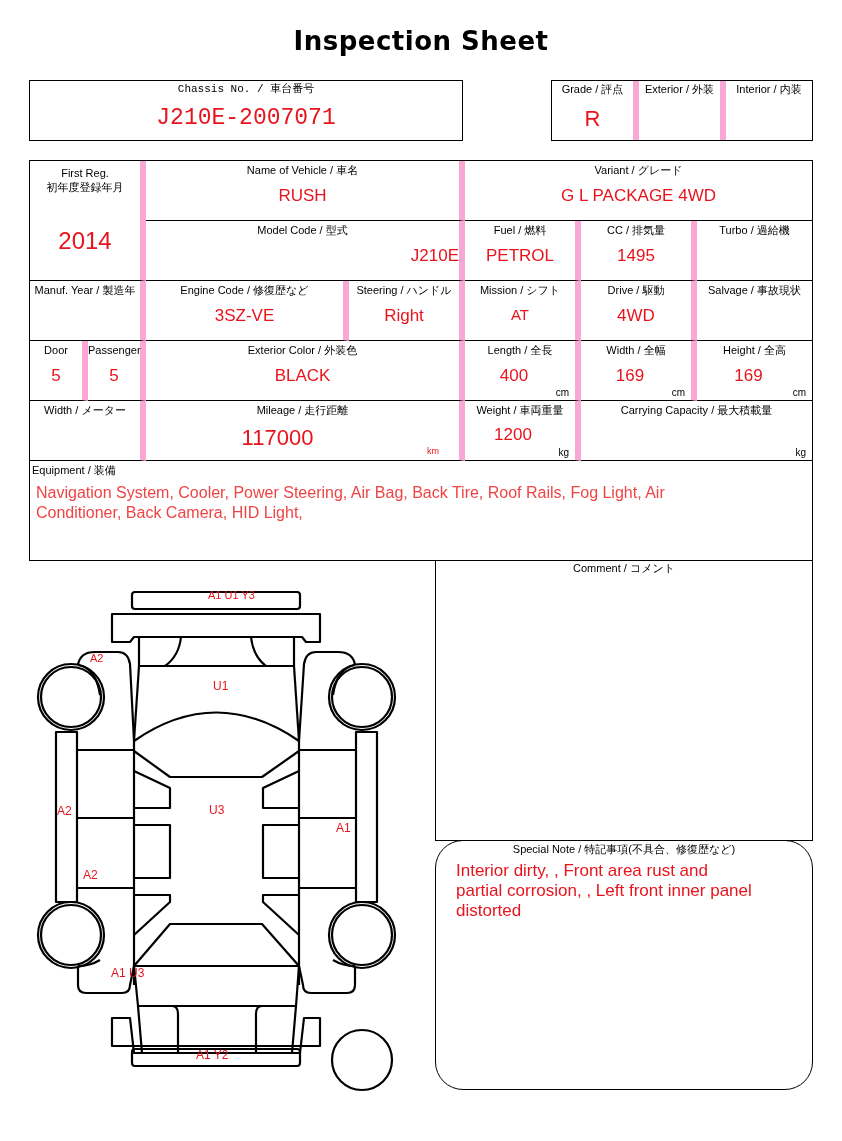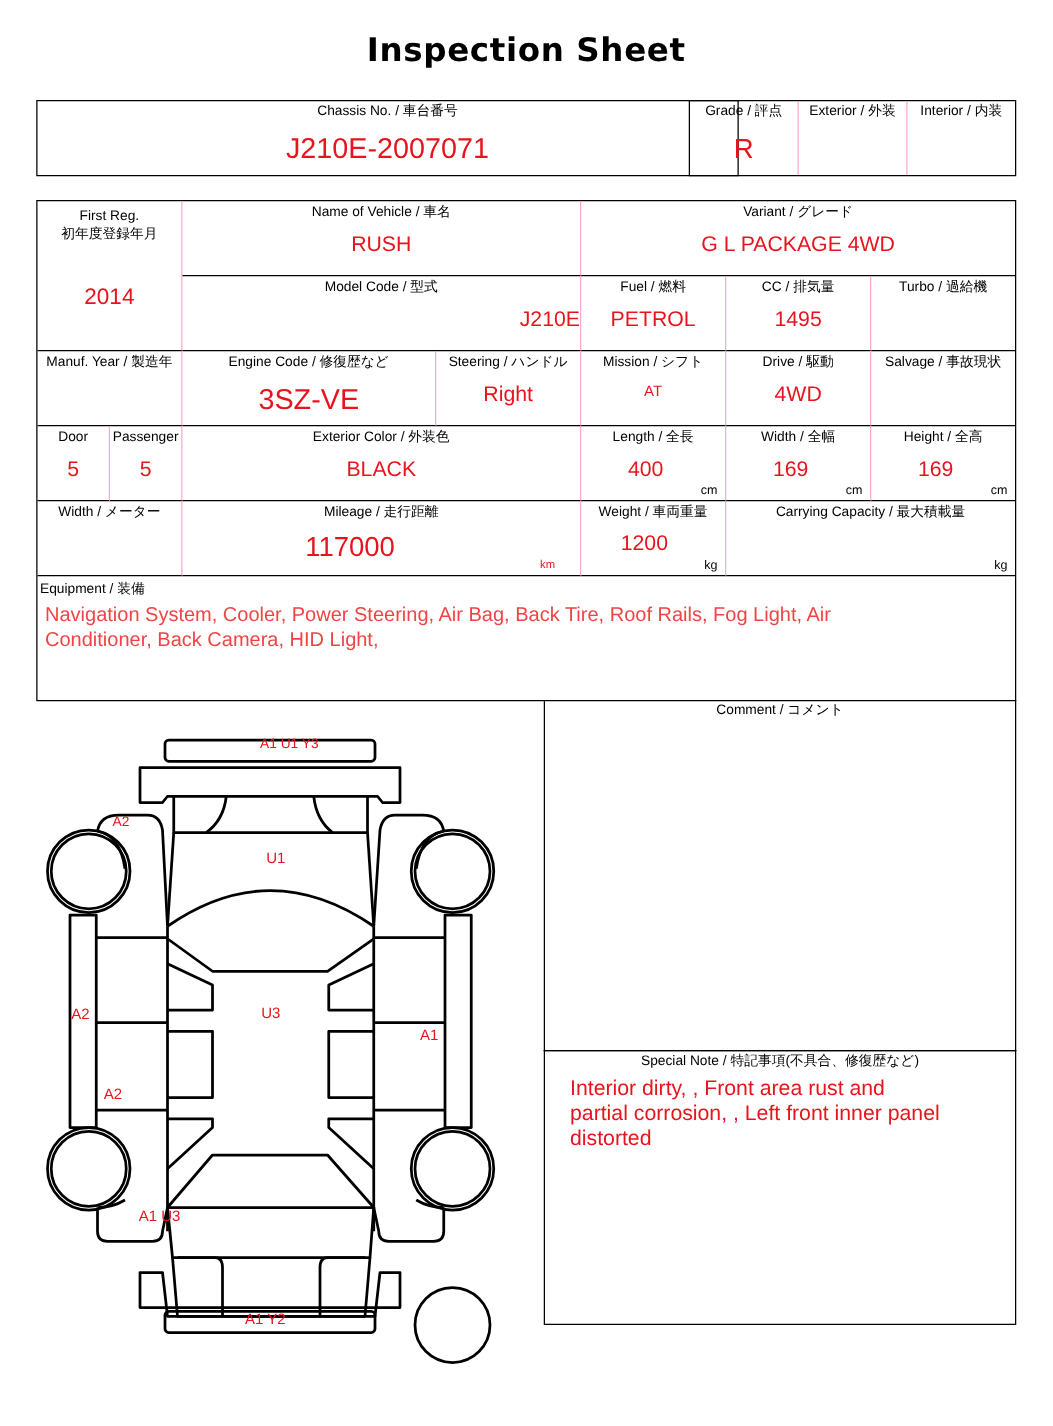--- a/index.html
+++ b/index.html
@@ -1,36 +1,36 @@
 <!DOCTYPE html>
 <html><head>
 <meta charset="utf-8">
 <style>
   * { box-sizing: border-box; margin: 0; padding: 0; }
   html, body { width: 842px; height: 1141px; background: #ffffff; overflow: hidden; }
   body { position: relative; font-family: "Liberation Sans", "DejaVu Sans", sans-serif; color: #000; }
   .title { position: absolute; left: 0; top: 26px; width: 842px; text-align: center; font-size: 26px; font-weight: bold; letter-spacing: 0.5px; font-family: "DejaVu Sans", sans-serif; }
   .box { position: absolute; border: 1px solid #000; }
-  .cell { position: absolute; border-right: 1px solid #f9a8d4; border-bottom: 1px solid #000; }
+  .cell { position: absolute; border-right: 6px solid #f9a8d4; border-bottom: 1px solid #000; }
   .lbl { position: absolute; left: 0; right: 0; top: 3px; text-align: center; font-size: 11px; line-height: 13px; color: #000; white-space: nowrap; }
-  .val { position: absolute; left: 0; right: 0; text-align: center; font-size: 18px; color: #e8141d; white-space: nowrap; }
+  .val { position: absolute; left: 0; right: 0; text-align: center; font-size: 24px; color: #e8141d; white-space: nowrap; }
   .unit { position: absolute; right: 6px; bottom: 2px; font-size: 10px; color: #000; }
   .unit.red { color: #e8141d; }
   .red { color: #e8141d; }
   .grid { position: absolute; left: 29px; top: 160px; width: 784px; height: 401px; border: 1px solid #000; }
   .equip-text { position: absolute; left: 6px; top: 22px; width: 690px; font-size: 16px; line-height: 20px; color: #ef4444; }
   .note-text { position: absolute; left: 20px; top: 20px; width: 300px; font-size: 17px; line-height: 20px; color: #e8141d; }
   .diag-lbl { position: absolute; font-size: 11px; color: #e8141d; }
 </style>
 </head>
 <body>
 
 <div class="title">Inspection Sheet</div>
 
-<div class="box" style="left:29px; top:80px; width:562px; height:61px;">
+<div class="box" style="left:29px; top:80px; width:434px; height:61px;font-family:Liberation Mono, monospace;">
   <div class="lbl" style="top:2px;">Chassis No. / 車台番号</div>
   <div class="val" style="top:24px; font-size:23px;">J210E-2007071</div>
 </div>
 
 <div class="box" style="left:551px; top:80px; width:262px; height:61px;">
   <div class="cell" style="left:0; top:0; width:87px; height:59px; border-bottom:none;">
     <div class="lbl" style="top:2px;">Grade / 評点</div>
     <div class="val" style="top:25px; font-size:22px;">R</div>
   </div>
   <div class="cell" style="left:87px; top:0; width:87px; height:59px; border-bottom:none;">
@@ -74,29 +74,29 @@
     <div class="lbl">Turbo / 過給機</div>
     <div class="val" style="top:25px;"></div>
   </div>
 
   <div class="cell" style="left:0; top:120px; width:116px; height:60px;text-decoration:underline;">
     <div class="lbl">Manuf. Year / 製造年</div>
     <div class="val" style="top:25px;"></div>
   </div>
   <div class="cell" style="left:116px; top:120px; width:203px; height:60px;">
     <div class="lbl">Engine Code / 修復歴など</div>
-    <div class="val" style="top:25px; font-size:23px;">3SZ-VE</div>
+    <div class="val" style="top:25px; font-size:17px;">3SZ-VE</div>
   </div>
   <div class="cell" style="left:319px; top:120px; width:116px; height:60px;">
     <div class="lbl">Steering / ハンドル</div>
     <div class="val" style="top:25px; font-size:17px;">Right</div>
   </div>
   <div class="cell" style="left:435px; top:120px; width:116px; height:60px;">
     <div class="lbl">Mission / シフト</div>
-    <div class="val" style="top:25px; font-size:12px;">AT</div>
+    <div class="val" style="top:25px; font-size:15px;">AT</div>
   </div>
   <div class="cell" style="left:551px; top:120px; width:116px; height:60px;">
     <div class="lbl">Drive / 駆動</div>
     <div class="val" style="top:25px; font-size:17px;">4WD</div>
   </div>
   <div class="cell" style="left:667px; top:120px; width:115px; height:60px; border-right:none;">
     <div class="lbl">Salvage / 事故現状</div>
     <div class="val" style="top:25px;"></div>
   </div>
 
@@ -152,21 +152,21 @@
     <div style="position:absolute; left:2px; top:2px; font-size:11px;">Equipment / 装備</div>
     <div class="equip-text">Navigation System, Cooler, Power Steering, Air Bag, Back Tire, Roof Rails, Fog Light, Air Conditioner, Back Camera, HID Light,</div>
   </div>
 </div>
 
 <div class="box" style="left:435px; top:560px; width:378px; height:281px; border-top:none;">
   <div class="lbl" style="top:2px;">Comment / コメント</div>
   <div class="note-text"></div>
 </div>
 
-<div class="box" style="left:435px; top:840px; width:378px; height:220px;">
+<div class="box" style="left:435px; top:840px; width:378px; height:250px;border-radius:28px;">
   <div class="lbl" style="top:2px;">Special Note / 特記事項(不具合、修復歴など)</div>
   <div class="note-text">Interior dirty, , Front area rust and partial corrosion, , Left front inner panel distorted</div>
 </div>
 
 <div style="position:absolute; left:0; top:560px; width:435px; height:560px;">
   <svg width="435" height="560" viewBox="0 560 435 560" style="position:absolute; left:0; top:0;" fill="none" stroke="#000" stroke-width="2.2" stroke-linejoin="round">
 
     <rect x="132" y="592" width="168" height="17" rx="3"></rect>
     <path d="M112 614 H320 V642 H306 L302 637 H300 V637 H134 L130 642 H112 Z"></path>
 

